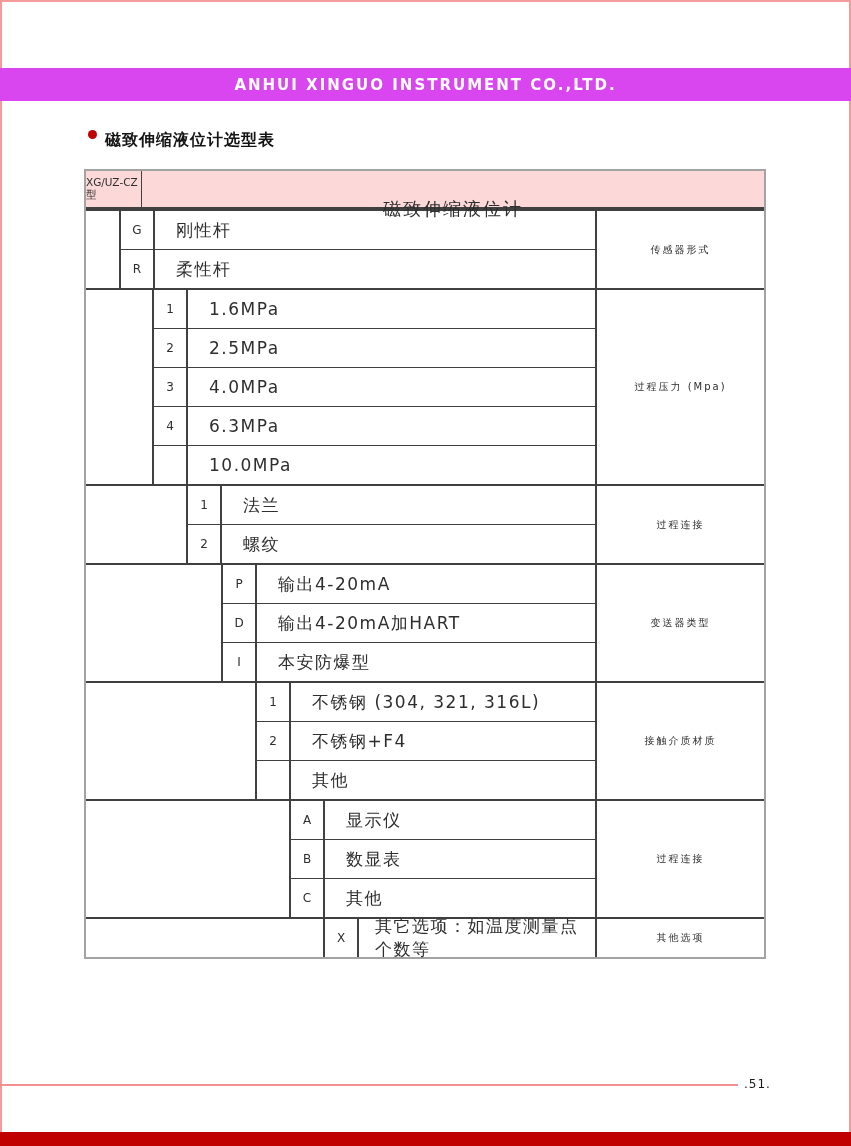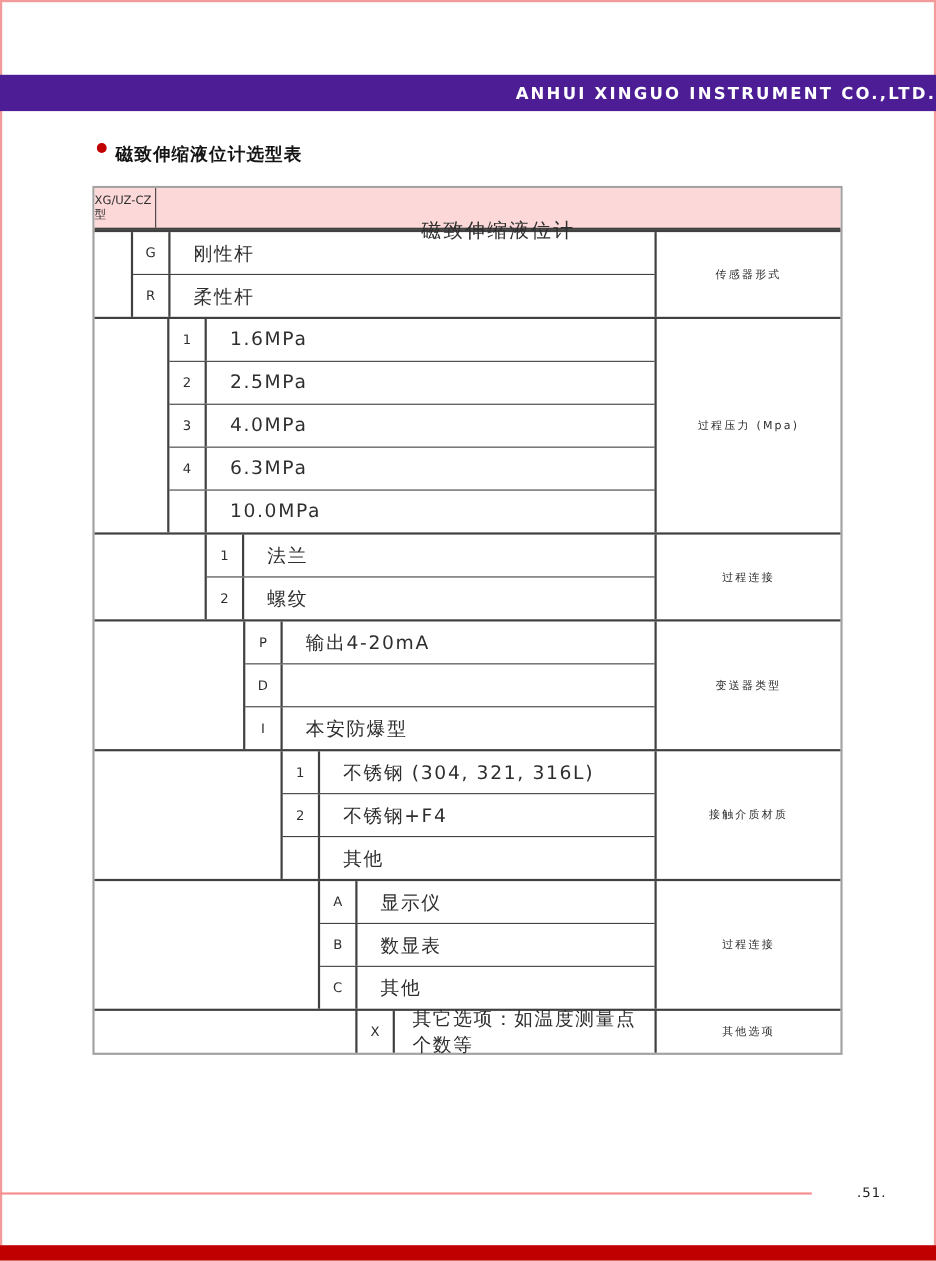--- a/index.html
+++ b/index.html
@@ -8,22 +8,22 @@
     font-family:"DejaVu Sans",sans-serif;color:#2e2e2e;overflow:hidden;
   }
   
   .edge{position:absolute;background:#f59a9a;}
   .edge-top{top:0;left:0;width:851px;height:2px;}
   .edge-left{top:0;left:0;width:2px;height:1132px;}
   .edge-right{top:0;right:0;width:2px;height:1132px;}
   .bottom-bar{position:absolute;left:0;bottom:0;width:851px;height:14px;background:#c00000;}
   
   .banner{
-    position:absolute;top:68px;left:0;width:851px;height:33px;background:#4c1d95;
-    display:flex;align-items:center;justify-content:flex-end;
+    position:absolute;top:68px;left:0;width:851px;height:33px;background:#d946ef;
+    display:flex;align-items:center;justify-content:center;
   }
   .banner span{color:#ffffff;font-size:15px;font-weight:bold;letter-spacing:2px;}
   
   .doc-title{position:absolute;top:130px;left:88px;display:flex;}
   .bullet{width:9px;height:9px;border-radius:50%;background:#c00000;margin-right:8px;}
   .doc-title span{font-size:16px;font-weight:bold;color:#141414;letter-spacing:1px;}
   
   .sel-table{
     position:absolute;left:84px;top:169px;width:682px;
     border:2px solid #a3a3a3;box-sizing:border-box;background:#ffffff;
@@ -56,21 +56,21 @@
     flex:1;display:flex;align-items:center;padding-left:21px;
     font-size:17px;letter-spacing:1.5px;
   }
   .desc.centered{justify-content:center;padding-left:16px;}
   .cat{
     width:167px;border-left:2px solid #404040;display:flex;align-items:center;justify-content:center;
     font-size:10px;letter-spacing:2px;text-align:center;
   }
   
   .footer-line{position:absolute;top:1084px;left:0;width:738px;height:2px;background:#f58f8f;}
-  .page-num{position:absolute;top:1077px;left:744px;font-size:12px;color:#1a1a1a;letter-spacing:1px;margin-left:35px;}
+  .page-num{position:absolute;top:1077px;left:744px;font-size:12px;color:#1a1a1a;letter-spacing:1px;}
 </style>
 </head>
 <body>
 
 <div class="edge edge-top"></div>
 <div class="edge edge-left"></div>
 <div class="edge edge-right"></div>
 
 <div class="banner">
   <span>ANHUI XINGUO INSTRUMENT CO.,LTD.</span>
@@ -154,20 +154,21 @@
   <div class="section s3">
     <div class="sec-left">
       <div class="indent"></div>
       <div class="rows">
         <div class="row">
           <div class="code">P</div>
           <div class="desc">输出4-20mA</div>
         </div>
         <div class="row">
           <div class="code">D</div>
+          <div class="desc">输出4-20mA加HART</div>
         </div>
         <div class="row">
           <div class="code">I</div>
           <div class="desc">本安防爆型</div>
         </div>
       </div>
     </div>
     <div class="cat">变送器类型</div>
   </div>
 

